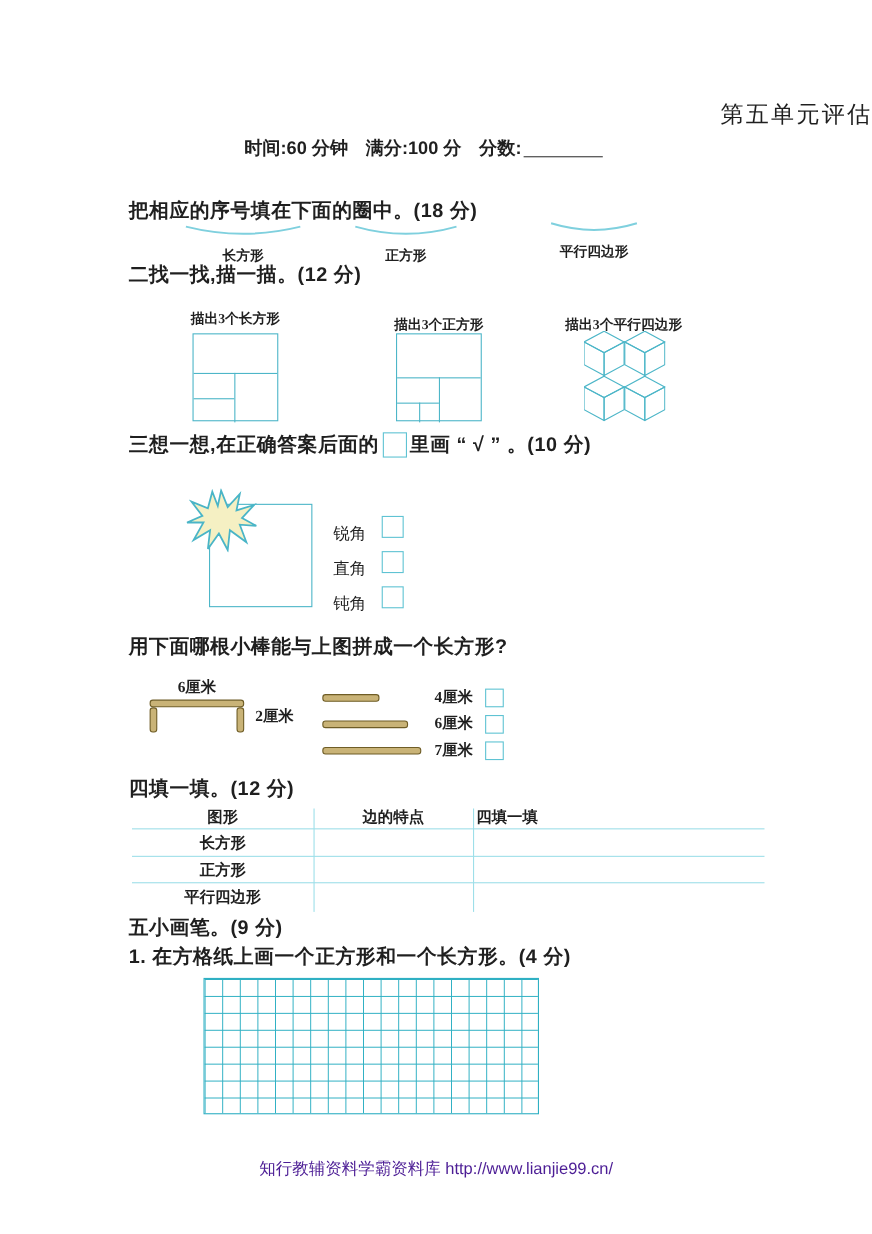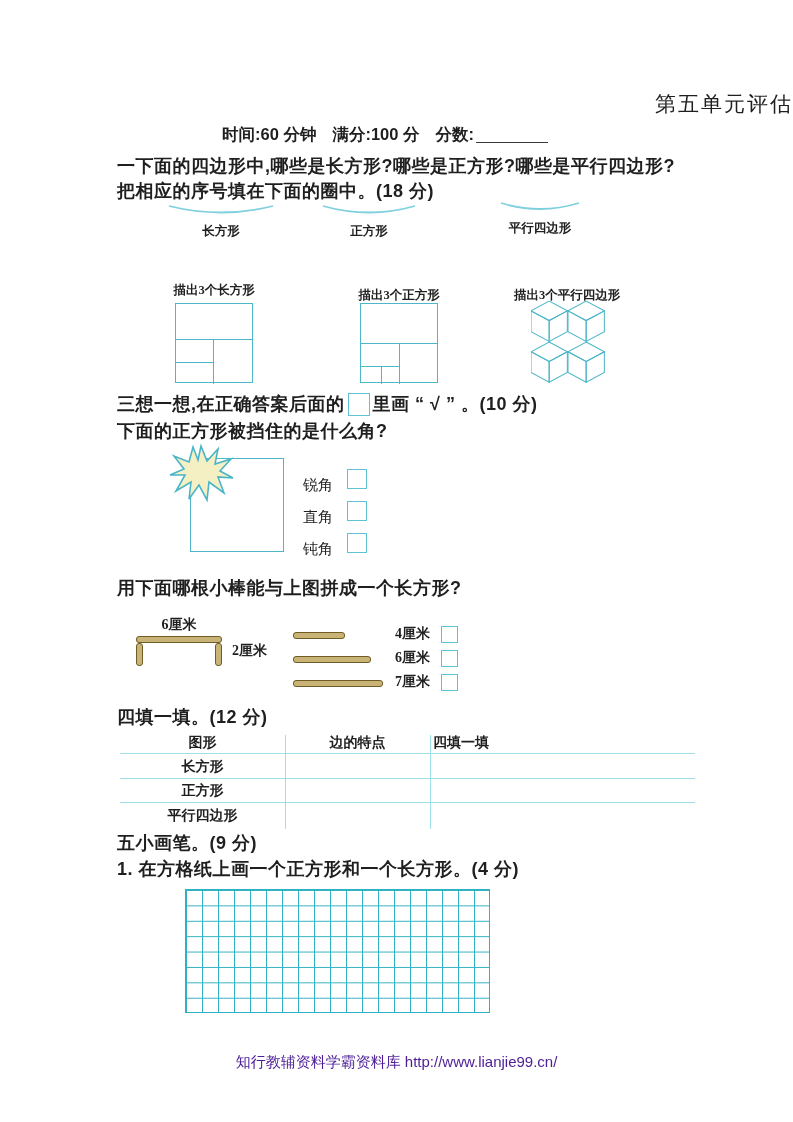--- a/index.html
+++ b/index.html
@@ -75,21 +75,20 @@
 <div class="page">
 
   <div class="abs title">第五单元评估</div>
 
   <div class="abs meta">
     <span>时间:60 分钟</span>
     <span>满分:100 分</span>
     <span><span>分数:</span><span class="score-blank"></span></span>
   </div>
 
-  <div class="abs qtext" style="top:154px; left:117px;">一下面的四边形中,哪些是长方形?哪些是正方形?哪些是平行四边形?</div>
   <div class="abs qtext" style="top:179px; left:117px;">把相应的序号填在下面的圈中。(18 分)</div>
 
   <div class="arc-group" style="left:168px; top:203px; width:106px;">
     <svg width="106" height="14">
         <path d="M1,3 Q53,16 105,3" fill="none" stroke="#7fd0de" stroke-width="1.8"></path>
       </svg>
     <div class="arc-label">长方形</div>
   </div>
   <div class="arc-group" style="left:322px; top:203px; width:94px;">
     <svg width="94" height="14">
@@ -97,20 +96,21 @@
       </svg>
     <div class="arc-label">正方形</div>
   </div>
   <div class="arc-group" style="left:500px; top:200px; width:80px;">
     <svg width="80" height="14">
         <path d="M1,3 Q40,15 79,3" fill="none" stroke="#7fd0de" stroke-width="1.8"></path>
       </svg>
     <div class="arc-label">平行四边形</div>
   </div>
 
+  <div class="abs qtext" style="top:237px; left:117px;">二找一找,描一描。(12 分)</div>
 
   <div class="fig-caption" style="left:144px; top:282px;">描出3个长方形</div>
   <div class="fig-caption" style="left:329px; top:287px;">描出3个正方形</div>
   <div class="fig-caption" style="left:497px; top:287px;">描出3个平行四边形</div>
 
   <div class="trace-square" style="left:175px; top:303px;">
     <div class="ln" style="left:0; top:35px; width:100%; height:1.4px;"></div>
     <div class="ln" style="left:37px; top:35px; width:1.4px; height:45px;"></div>
     <div class="ln" style="left:0; top:58px; width:37px; height:1.4px;"></div>
   </div>
@@ -132,21 +132,20 @@
     </defs>
     <use href="#cube" x="0" y="0"></use>
     <use href="#cube" x="57" y="0"></use>
     <use href="#cube" x="0" y="63"></use>
     <use href="#cube" x="57" y="63"></use>
   </svg>
 
   <div class="abs qtext" style="top:392px; left:117px;">
     <span>三想一想,在正确答案后面的</span><span class="inline-box"></span><span>里画 “ √ ” 。(10 分)</span>
   </div>
-  <div class="abs qtext" style="top:419px; left:117px;">下面的正方形被挡住的是什么角?</div>
 
   <div class="covered-square"></div>
   <svg class="burst" width="68" height="58" viewBox="0 0 66 58">
     <polygon points="33,2 39,17 50,5 47,20 63,15 52,27 65,34 50,33 56,49 41,38 39,56 31,41 21,55 23,38 8,47 17,31 2,31 16,25 6,12 21,18 25,3 30,16" fill="#f5f0c3" stroke="#4ab5c7" stroke-width="1.6"></polygon>
   </svg>
 
   <div class="angle-options">
     <div class="angle-row">
       <span class="angle-label">锐角</span>
       <span class="ans-box"></span>

